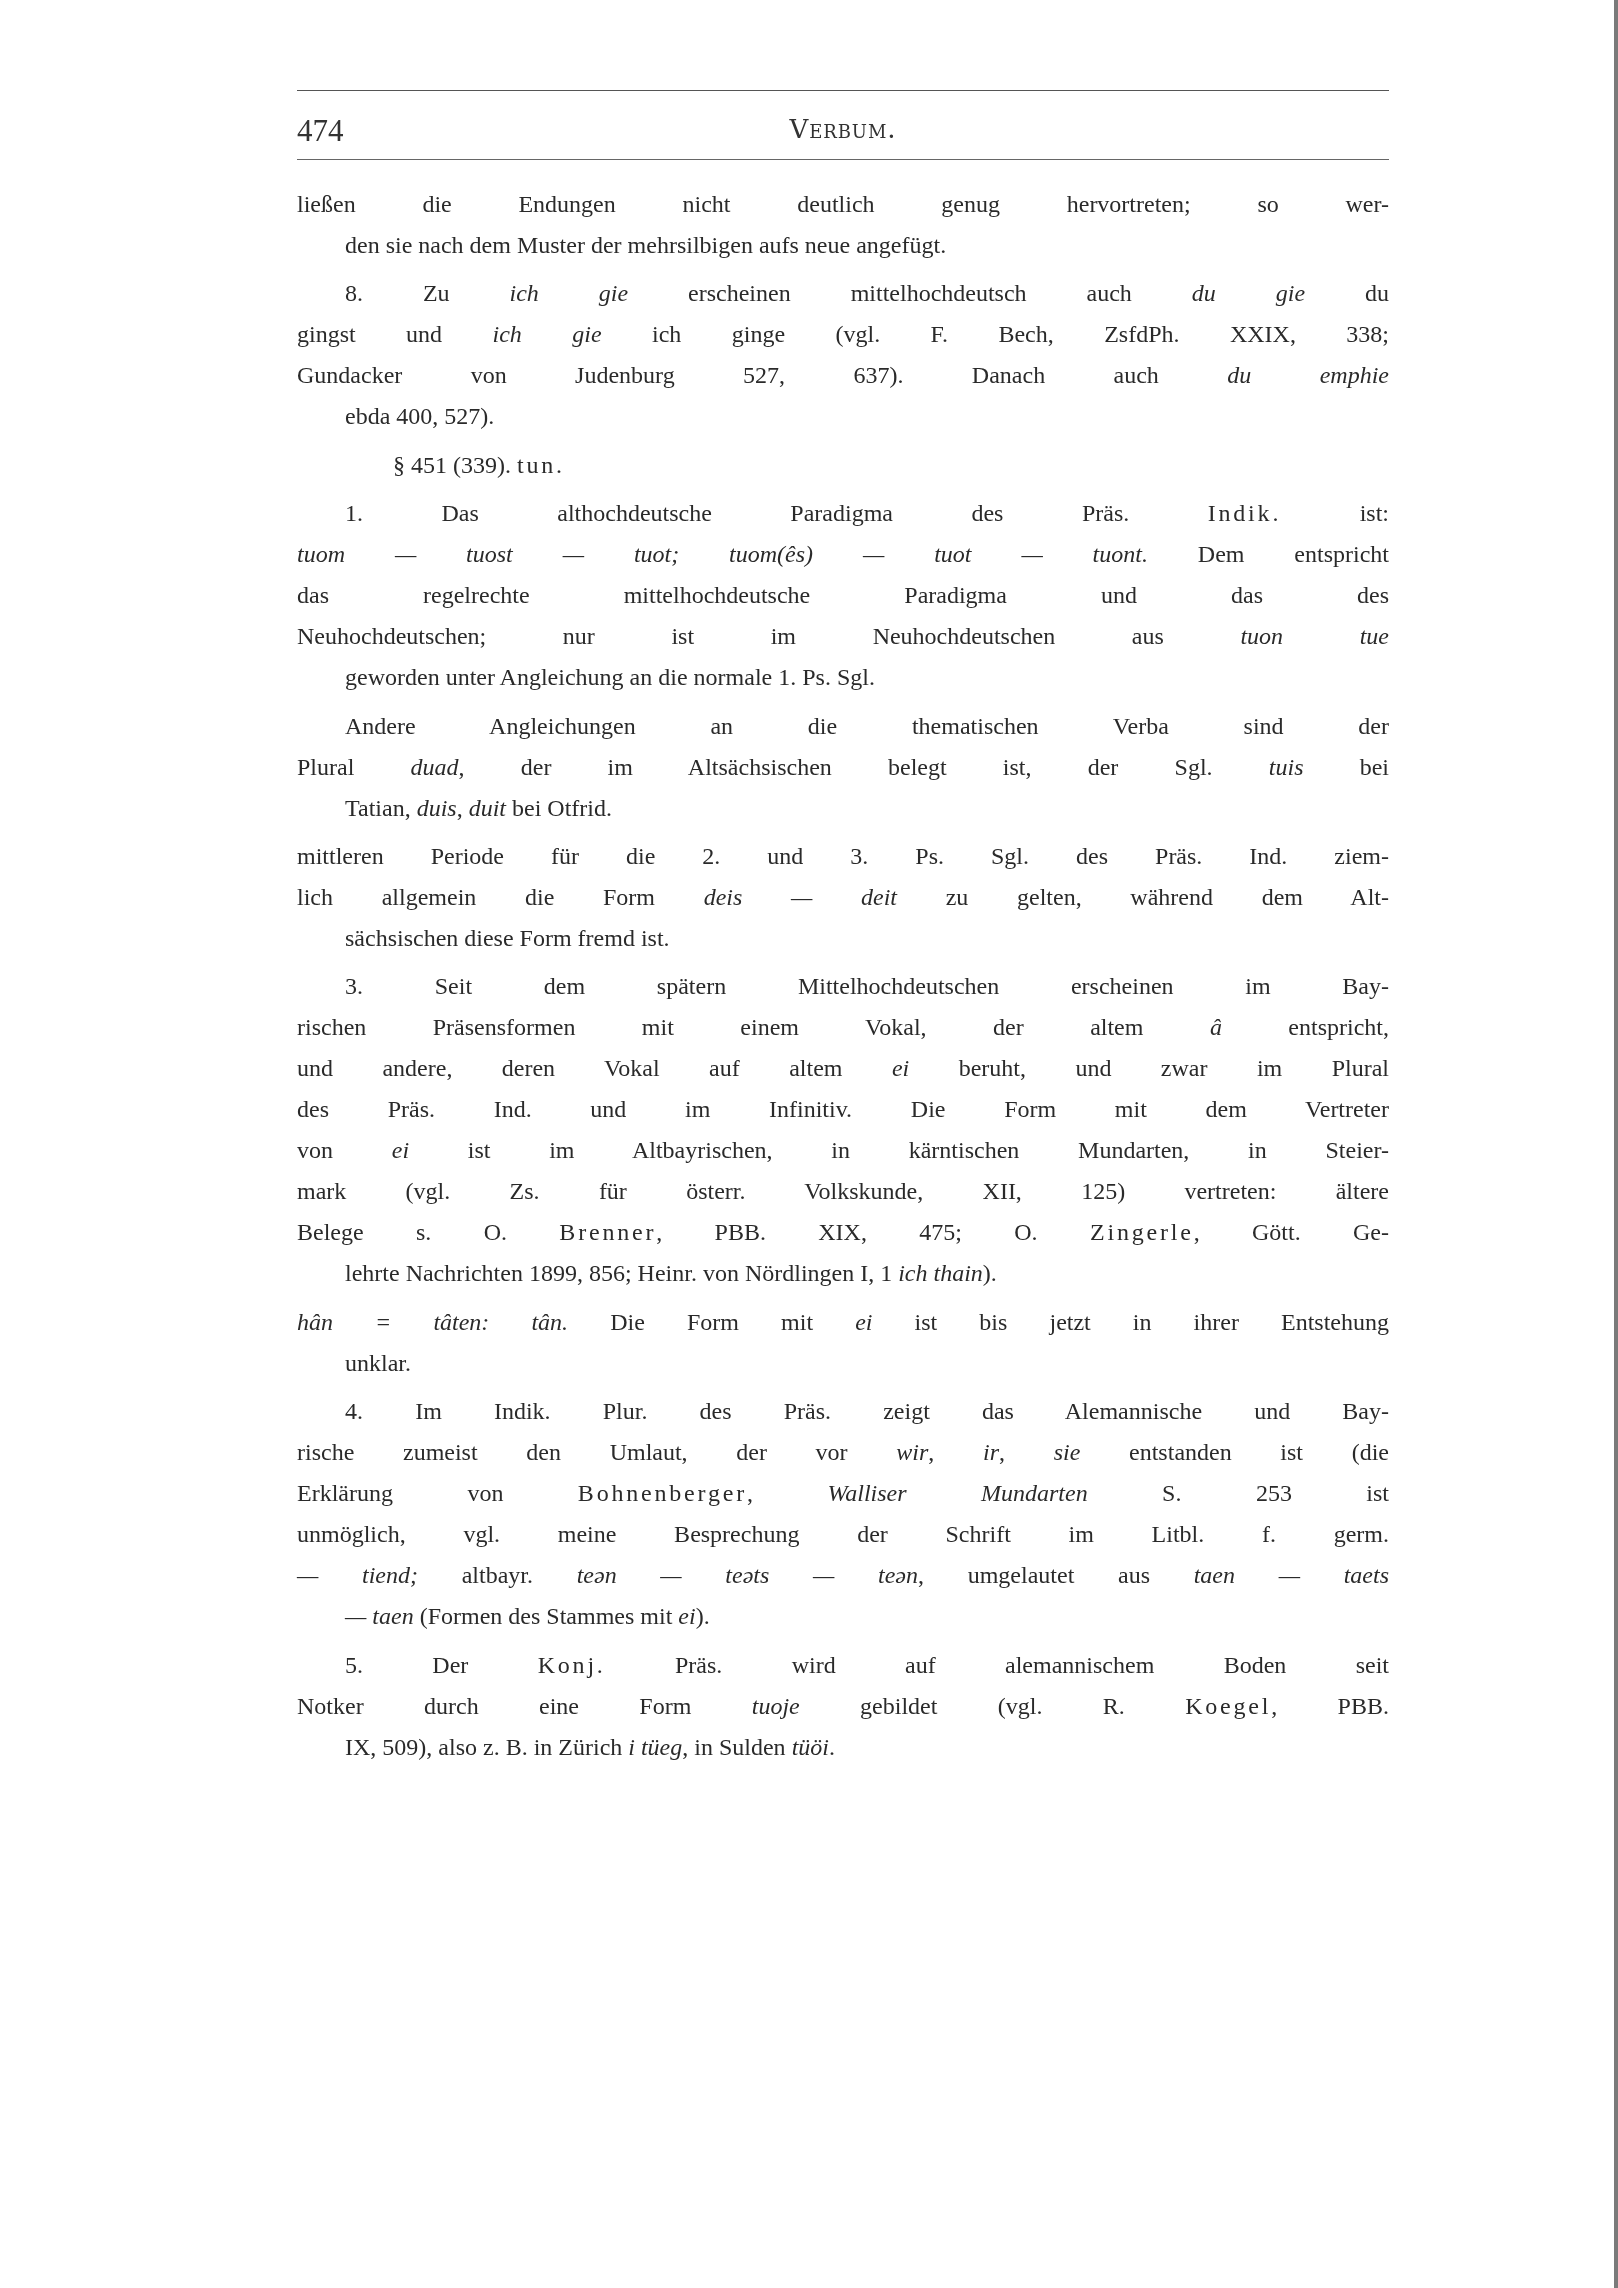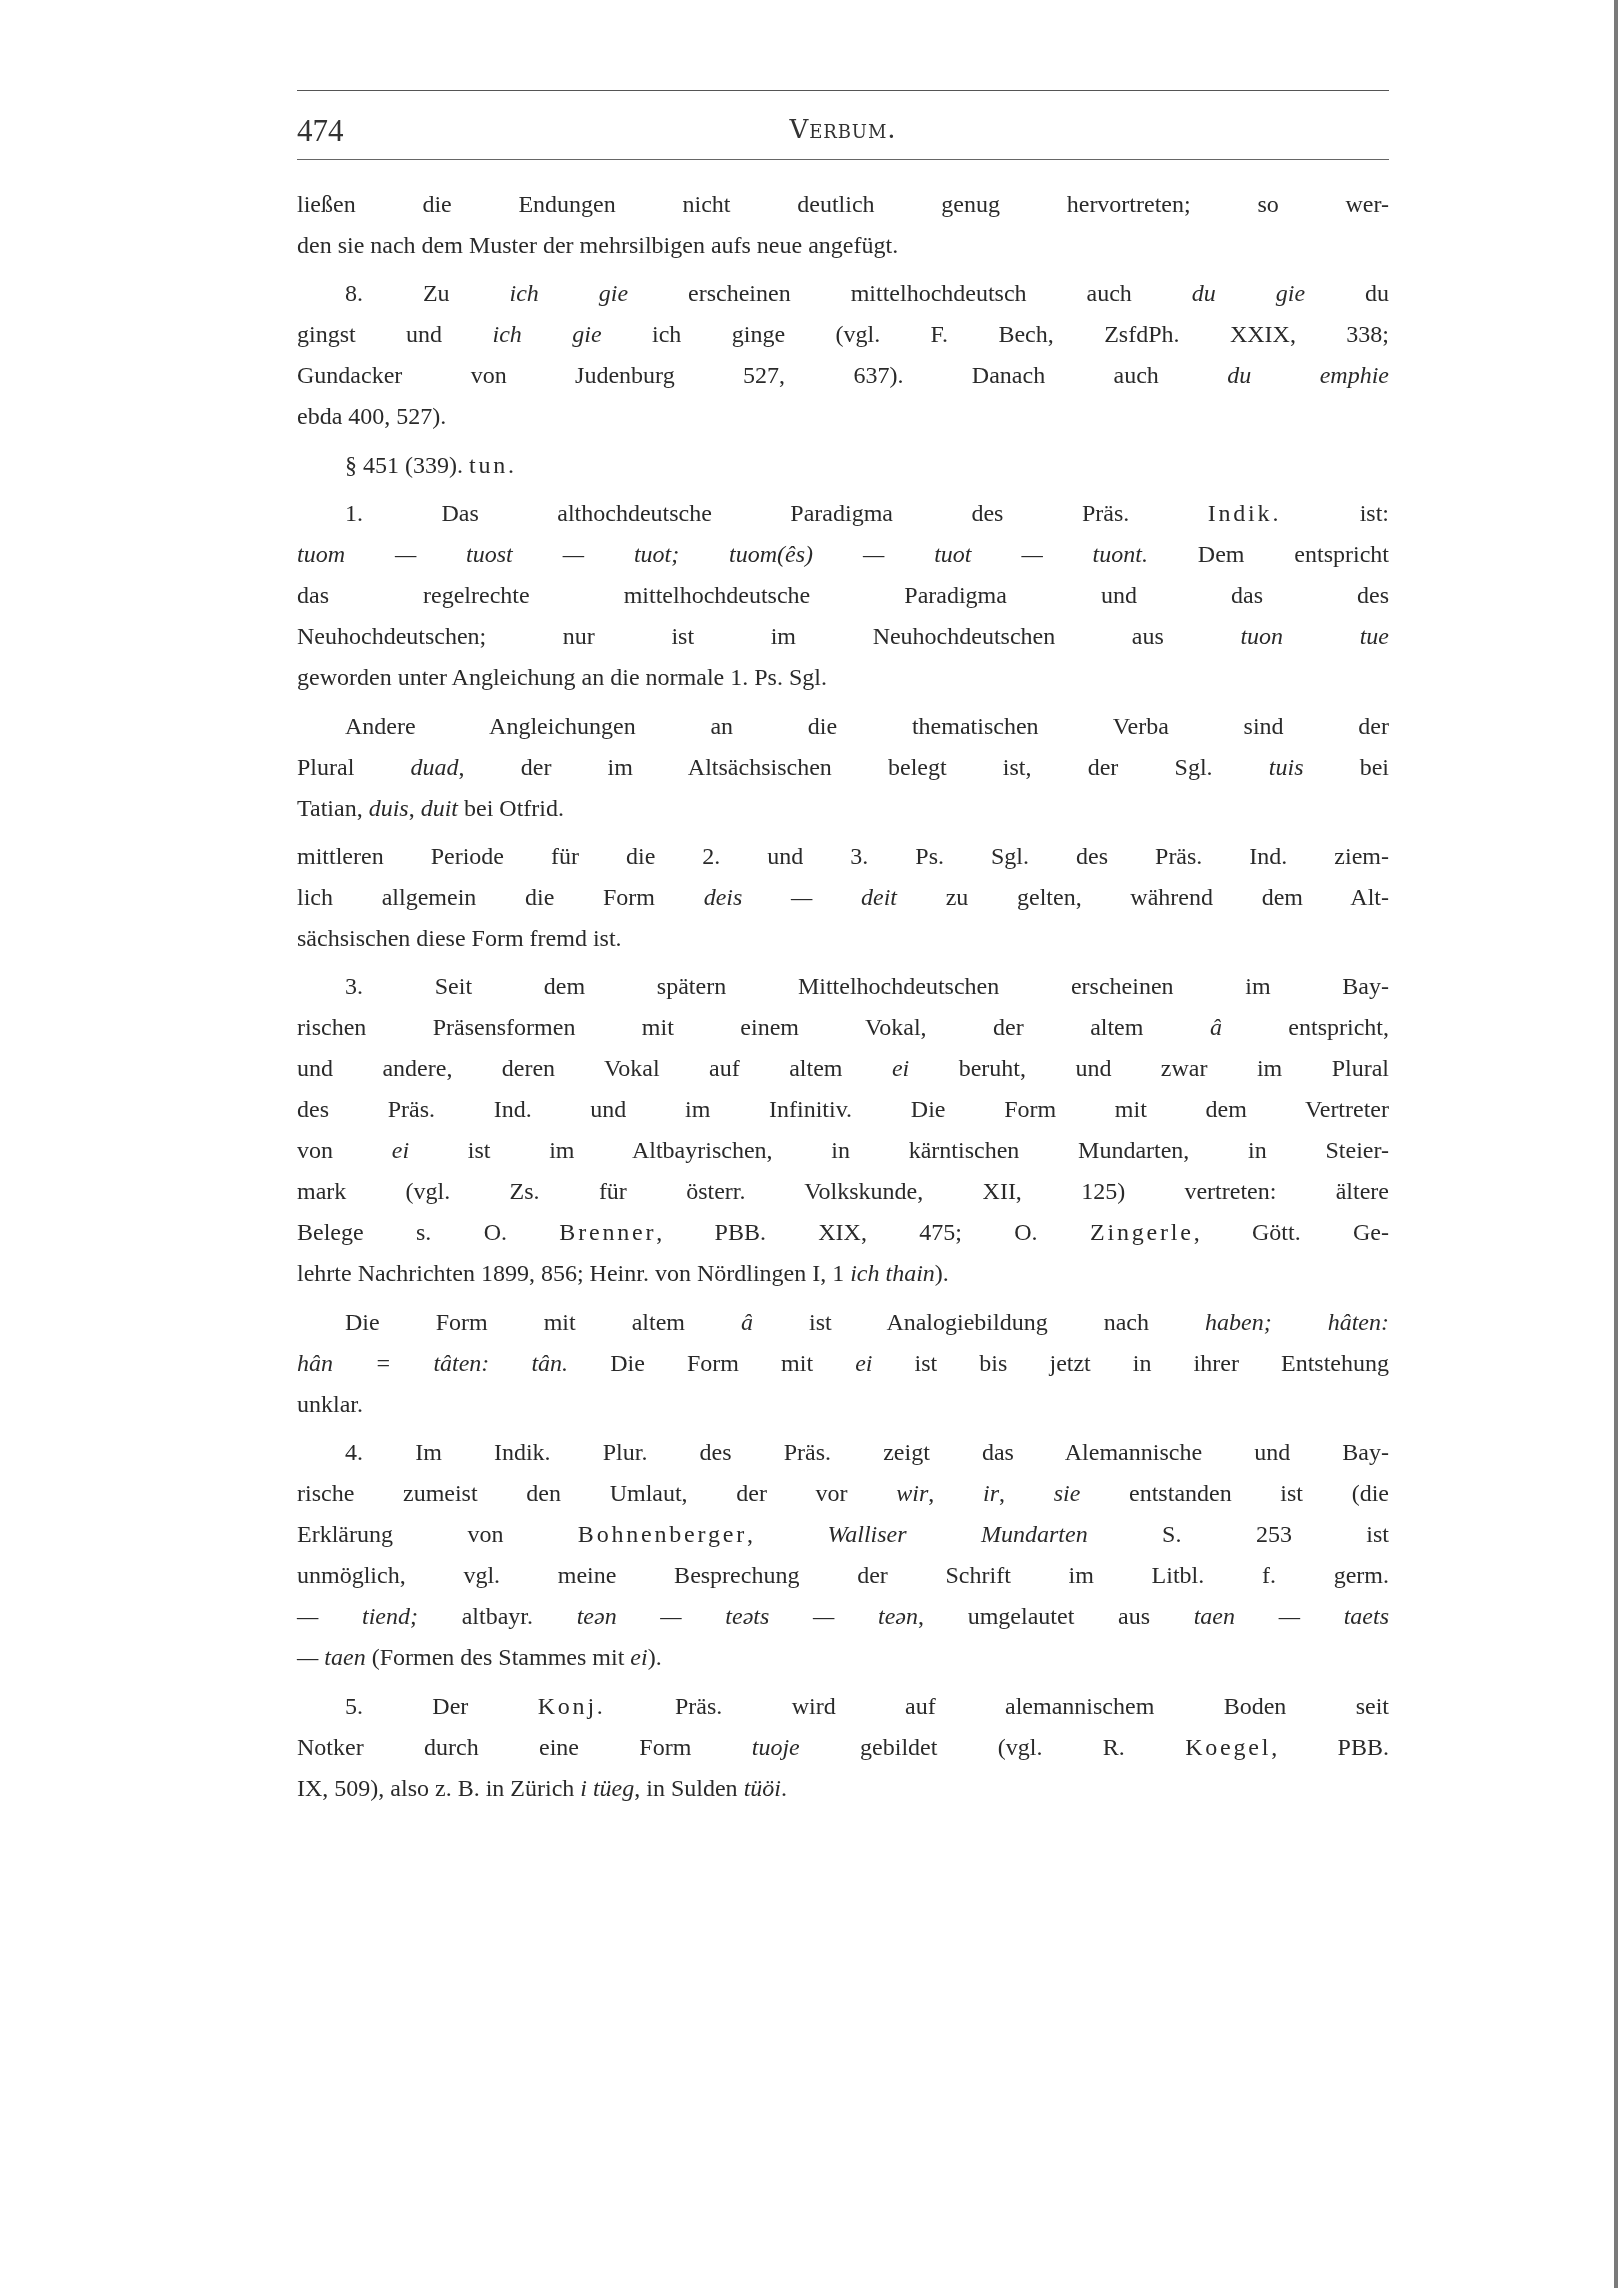--- a/index.html
+++ b/index.html
@@ -70,21 +70,21 @@
       text-indent: 0;
     }
     .spaced { letter-spacing: 2.8px; }
     i { font-style: italic; }
     .line {
       display: block;
       text-align: justify;
       text-align-last: justify;
       white-space: nowrap;
     }
-    .line.last { text-align-last: left; }
+    .line.last { text-align-last: left; margin-left: 48px; }
     .line.ind { padding-left: 48px; }
   </style>
 </head>
 <body>
 
 <div class="edge-strip"></div>
 
 <div class="page">
   <div class="rule-top"></div>
   <div class="running-head">
@@ -128,21 +128,20 @@
         <span class="line ind"><span>3. Seit dem spätern Mittelhochdeutschen erscheinen im Bay-</span></span>
         <span class="line"><span>rischen Präsensformen mit einem Vokal, der altem </span><i>â</i><span> entspricht,</span></span>
         <span class="line"><span>und andere, deren Vokal auf altem </span><i>ei</i><span> beruht, und zwar im Plural</span></span>
         <span class="line"><span>des Präs. Ind. und im Infinitiv.  Die Form mit dem Vertreter</span></span>
         <span class="line"><span>von </span><i>ei</i><span> ist im Altbayrischen, in kärntischen Mundarten, in Steier-</span></span>
         <span class="line"><span>mark (vgl. Zs. für österr. Volkskunde, XII, 125) vertreten: ältere</span></span>
         <span class="line"><span>Belege s. O. </span><span class="spaced">Brenner</span><span>, PBB. XIX, 475; O. </span><span class="spaced">Zingerle</span><span>, Gött. Ge-</span></span>
         <span class="line last"><span>lehrte Nachrichten 1899, 856; Heinr. von Nördlingen I, 1 </span><i>ich thain</i><span>).</span></span>
       </div>
       <div class="para">
-        <span class="line ind"><span>Die Form mit altem </span><i>â</i><span> ist Analogiebildung nach </span><i>haben; hâten:</i></span>
         <span class="line"><i>hân = tâten: tân.</i><span>  Die Form mit </span><i>ei</i><span> ist bis jetzt in ihrer Entstehung</span></span>
         <span class="line last"><span>unklar.</span></span>
       </div>
       <div class="para">
         <span class="line ind"><span>4. Im Indik. Plur. des Präs. zeigt das Alemannische und Bay-</span></span>
         <span class="line"><span>rische zumeist den Umlaut, der vor </span><i>wir</i><span>, </span><i>ir</i><span>, </span><i>sie</i><span> entstanden ist (die</span></span>
         <span class="line"><span>Erklärung von </span><span class="spaced">Bohnenberger</span><span>, </span><i>Walliser Mundarten</i><span> S. 253 ist</span></span>
         <span class="line"><span>unmöglich, vgl. meine Besprechung der Schrift im Litbl. f. germ.</span></span>
         <span class="line"><i>— tiend;</i><span> altbayr. </span><i>teən — teəts — teən</i><span>, umgelautet aus </span><i>taen — taets</i></span>
         <span class="line last"><i>— taen</i><span> (Formen des Stammes mit </span><i>ei</i><span>).</span></span>

